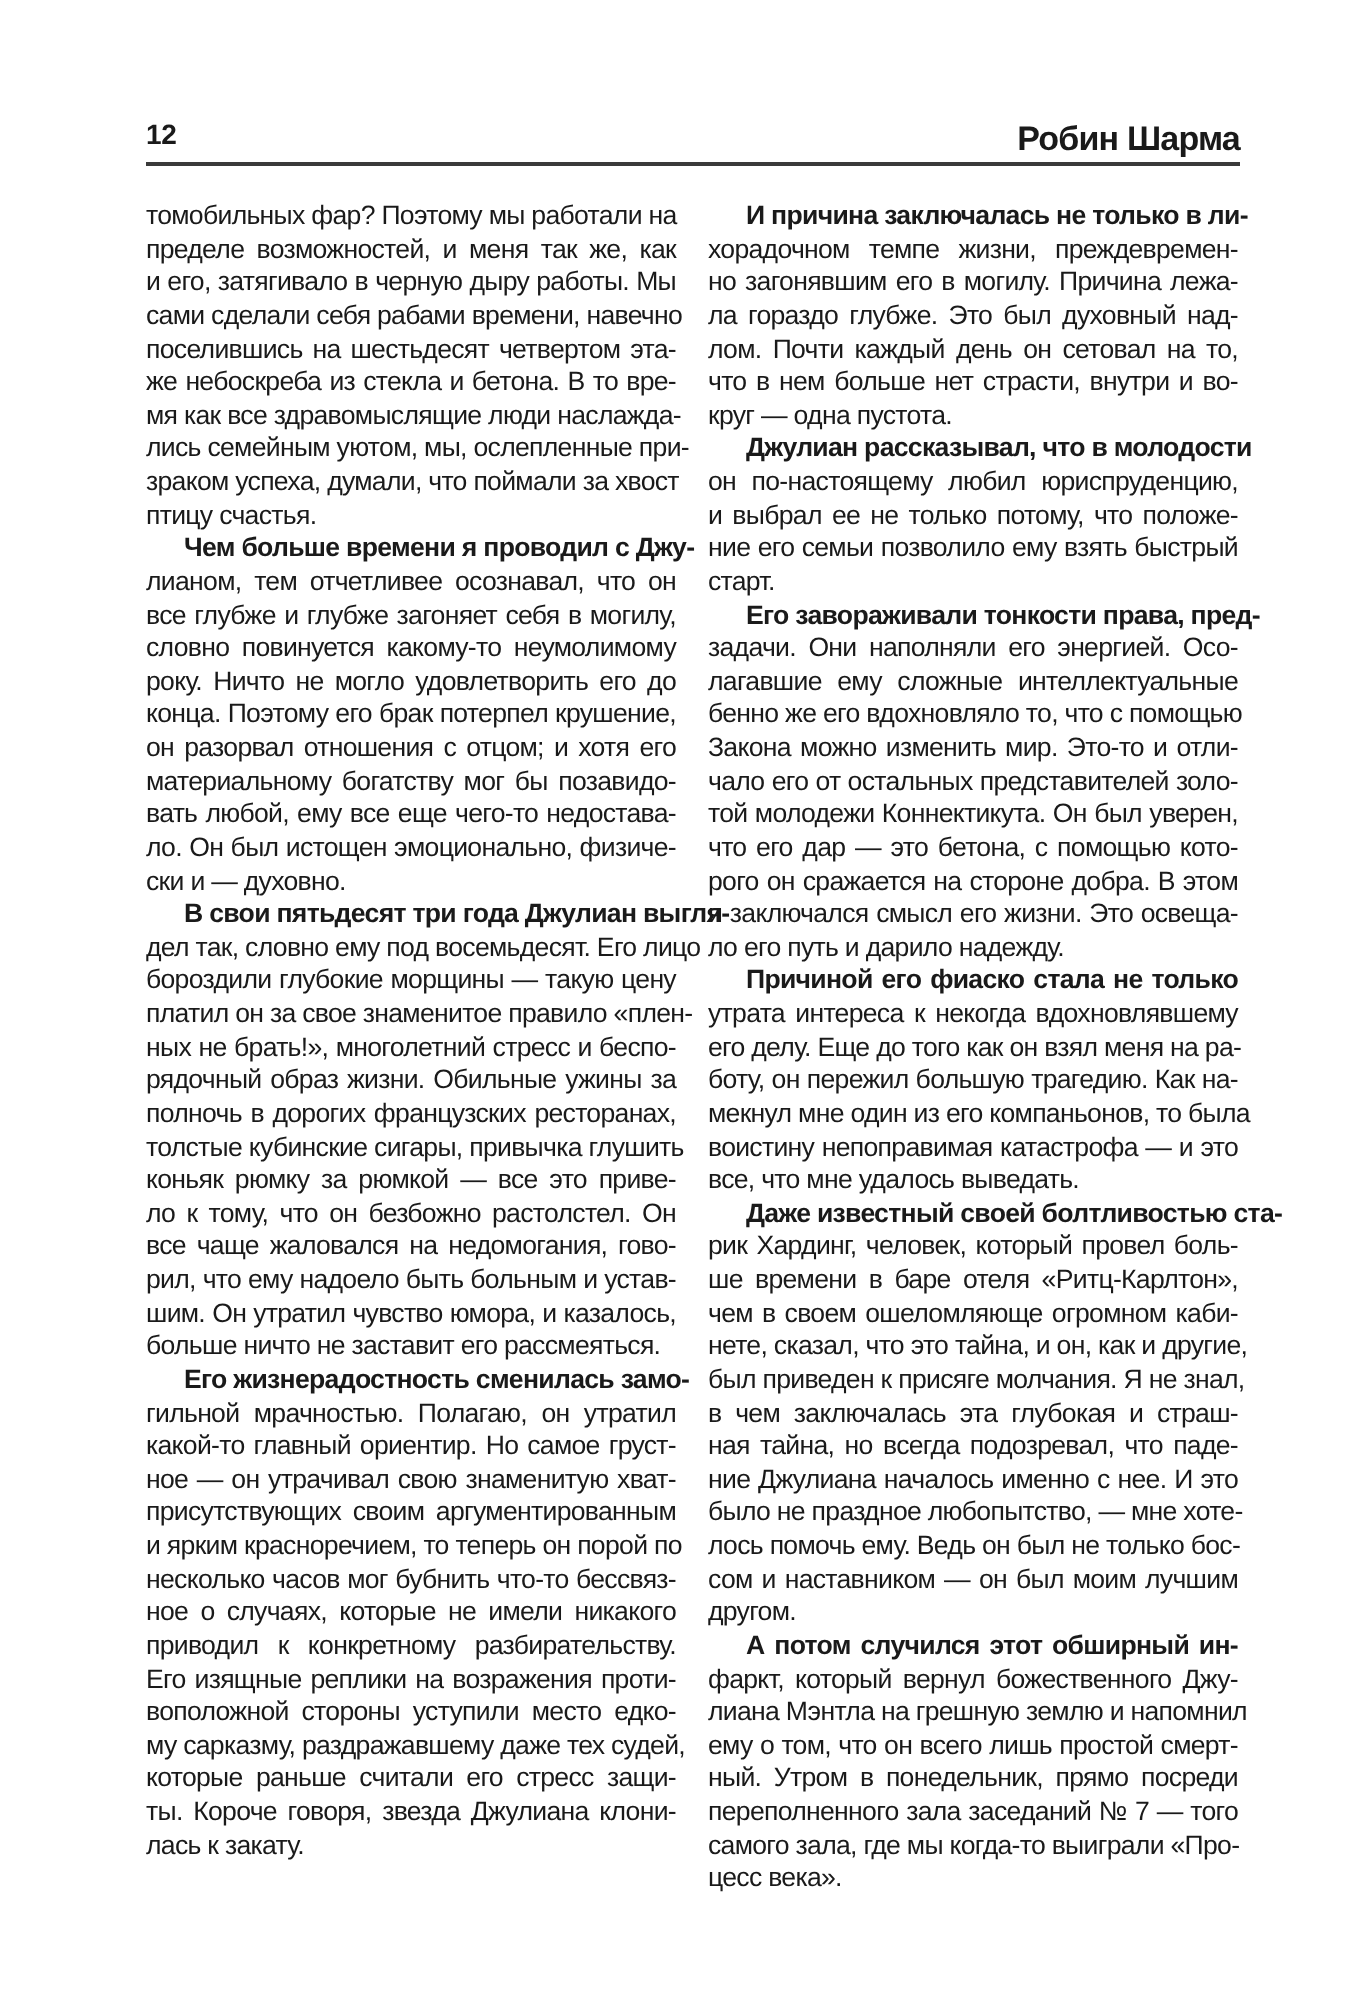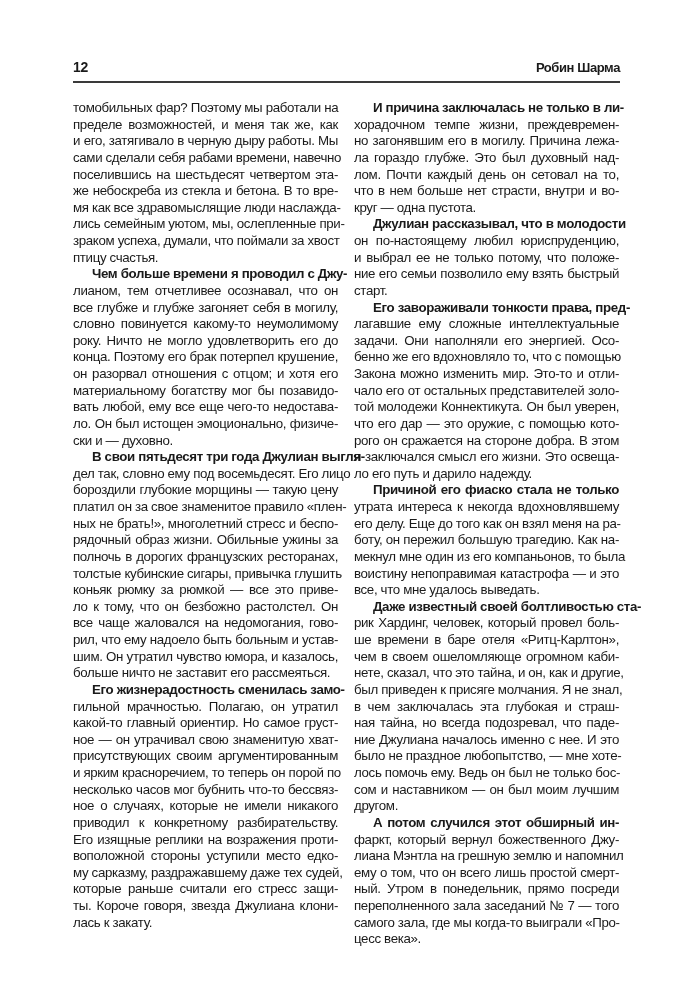--- a/index.html
+++ b/index.html
@@ -1,21 +1,21 @@
 <!DOCTYPE html>
 <html><head>
 <meta charset="utf-8">
 <style>
   html, body { margin: 0; padding: 0; background: #ffffff; }
   body { width: 682px; height: 1000px; position: relative; overflow: hidden;
          font-family: "Liberation Sans", "DejaVu Sans", sans-serif; color: #1a1a1a; }
   .header { position: absolute; left: 73px; top: 55px; width: 547px; height: 26px;
             border-bottom: 2px solid #3a3a3a; text-align: center; }
   .page-num { position: absolute; left: 0; top: 4px; font-size: 14px; font-weight: bold; letter-spacing: -0.2px; }
-  .author { position: absolute; right: 0; top: 5px; font-size: 13px; font-weight: bold; letter-spacing: -0.4px; }
+  .author { position: absolute; right: 0; top: 5px; font-size: 17px; font-weight: bold; letter-spacing: -0.4px; }
   .col { position: absolute; top: 100px; width: 265px; font-size: 13.3px; line-height: 16.63px;
          letter-spacing: -0.35px; }
   .col-left { left: 73px; }
   .col-right { left: 354px; }
   .line { display: block; white-space: nowrap; height: 16.63px; text-align: justify; text-align-last: justify; }
   .line.last { text-align-last: left; }
   .line.indent { padding-left: 19px; font-weight: bold; }
 </style>
 </head>
 <body>
@@ -97,27 +97,27 @@
     </div>
     <div>
       <span class="line indent">Джулиан рассказывал, что в молодости</span>
       <span class="line">он по-настоящему любил юриспруденцию,</span>
       <span class="line">и выбрал ее не только потому, что положе-</span>
       <span class="line">ние его семьи позволило ему взять быстрый</span>
       <span class="line last">старт.</span>
     </div>
     <div>
       <span class="line indent">Его завораживали тонкости права, пред-</span>
+      <span class="line">задачи. Они наполняли его энергией. Осо-</span>
       <span class="line">лагавшие ему сложные интеллектуальные</span>
-      <span class="line">задачи. Они наполняли его энергией. Осо-</span>
       <span class="line">бенно же его вдохновляло то, что с помощью</span>
       <span class="line">Закона можно изменить мир. Это-то и отли-</span>
       <span class="line">чало его от остальных представителей золо-</span>
       <span class="line">той молодежи Коннектикута. Он был уверен,</span>
-      <span class="line">что его дар — это оружие, с помощью кото-</span>
+      <span class="line">что его дар — это бетона, с помощью кото-</span>
       <span class="line">рого он сражается на стороне добра. В этом</span>
       <span class="line">и заключался смысл его жизни. Это освеща-</span>
       <span class="line last">ло его путь и дарило надежду.</span>
     </div>
     <div>
       <span class="line indent">Причиной его фиаско стала не только</span>
       <span class="line">утрата интереса к некогда вдохновлявшему</span>
       <span class="line">его делу. Еще до того как он взял меня на ра-</span>
       <span class="line">боту, он пережил большую трагедию. Как на-</span>
       <span class="line">мекнул мне один из его компаньонов, то была</span>

